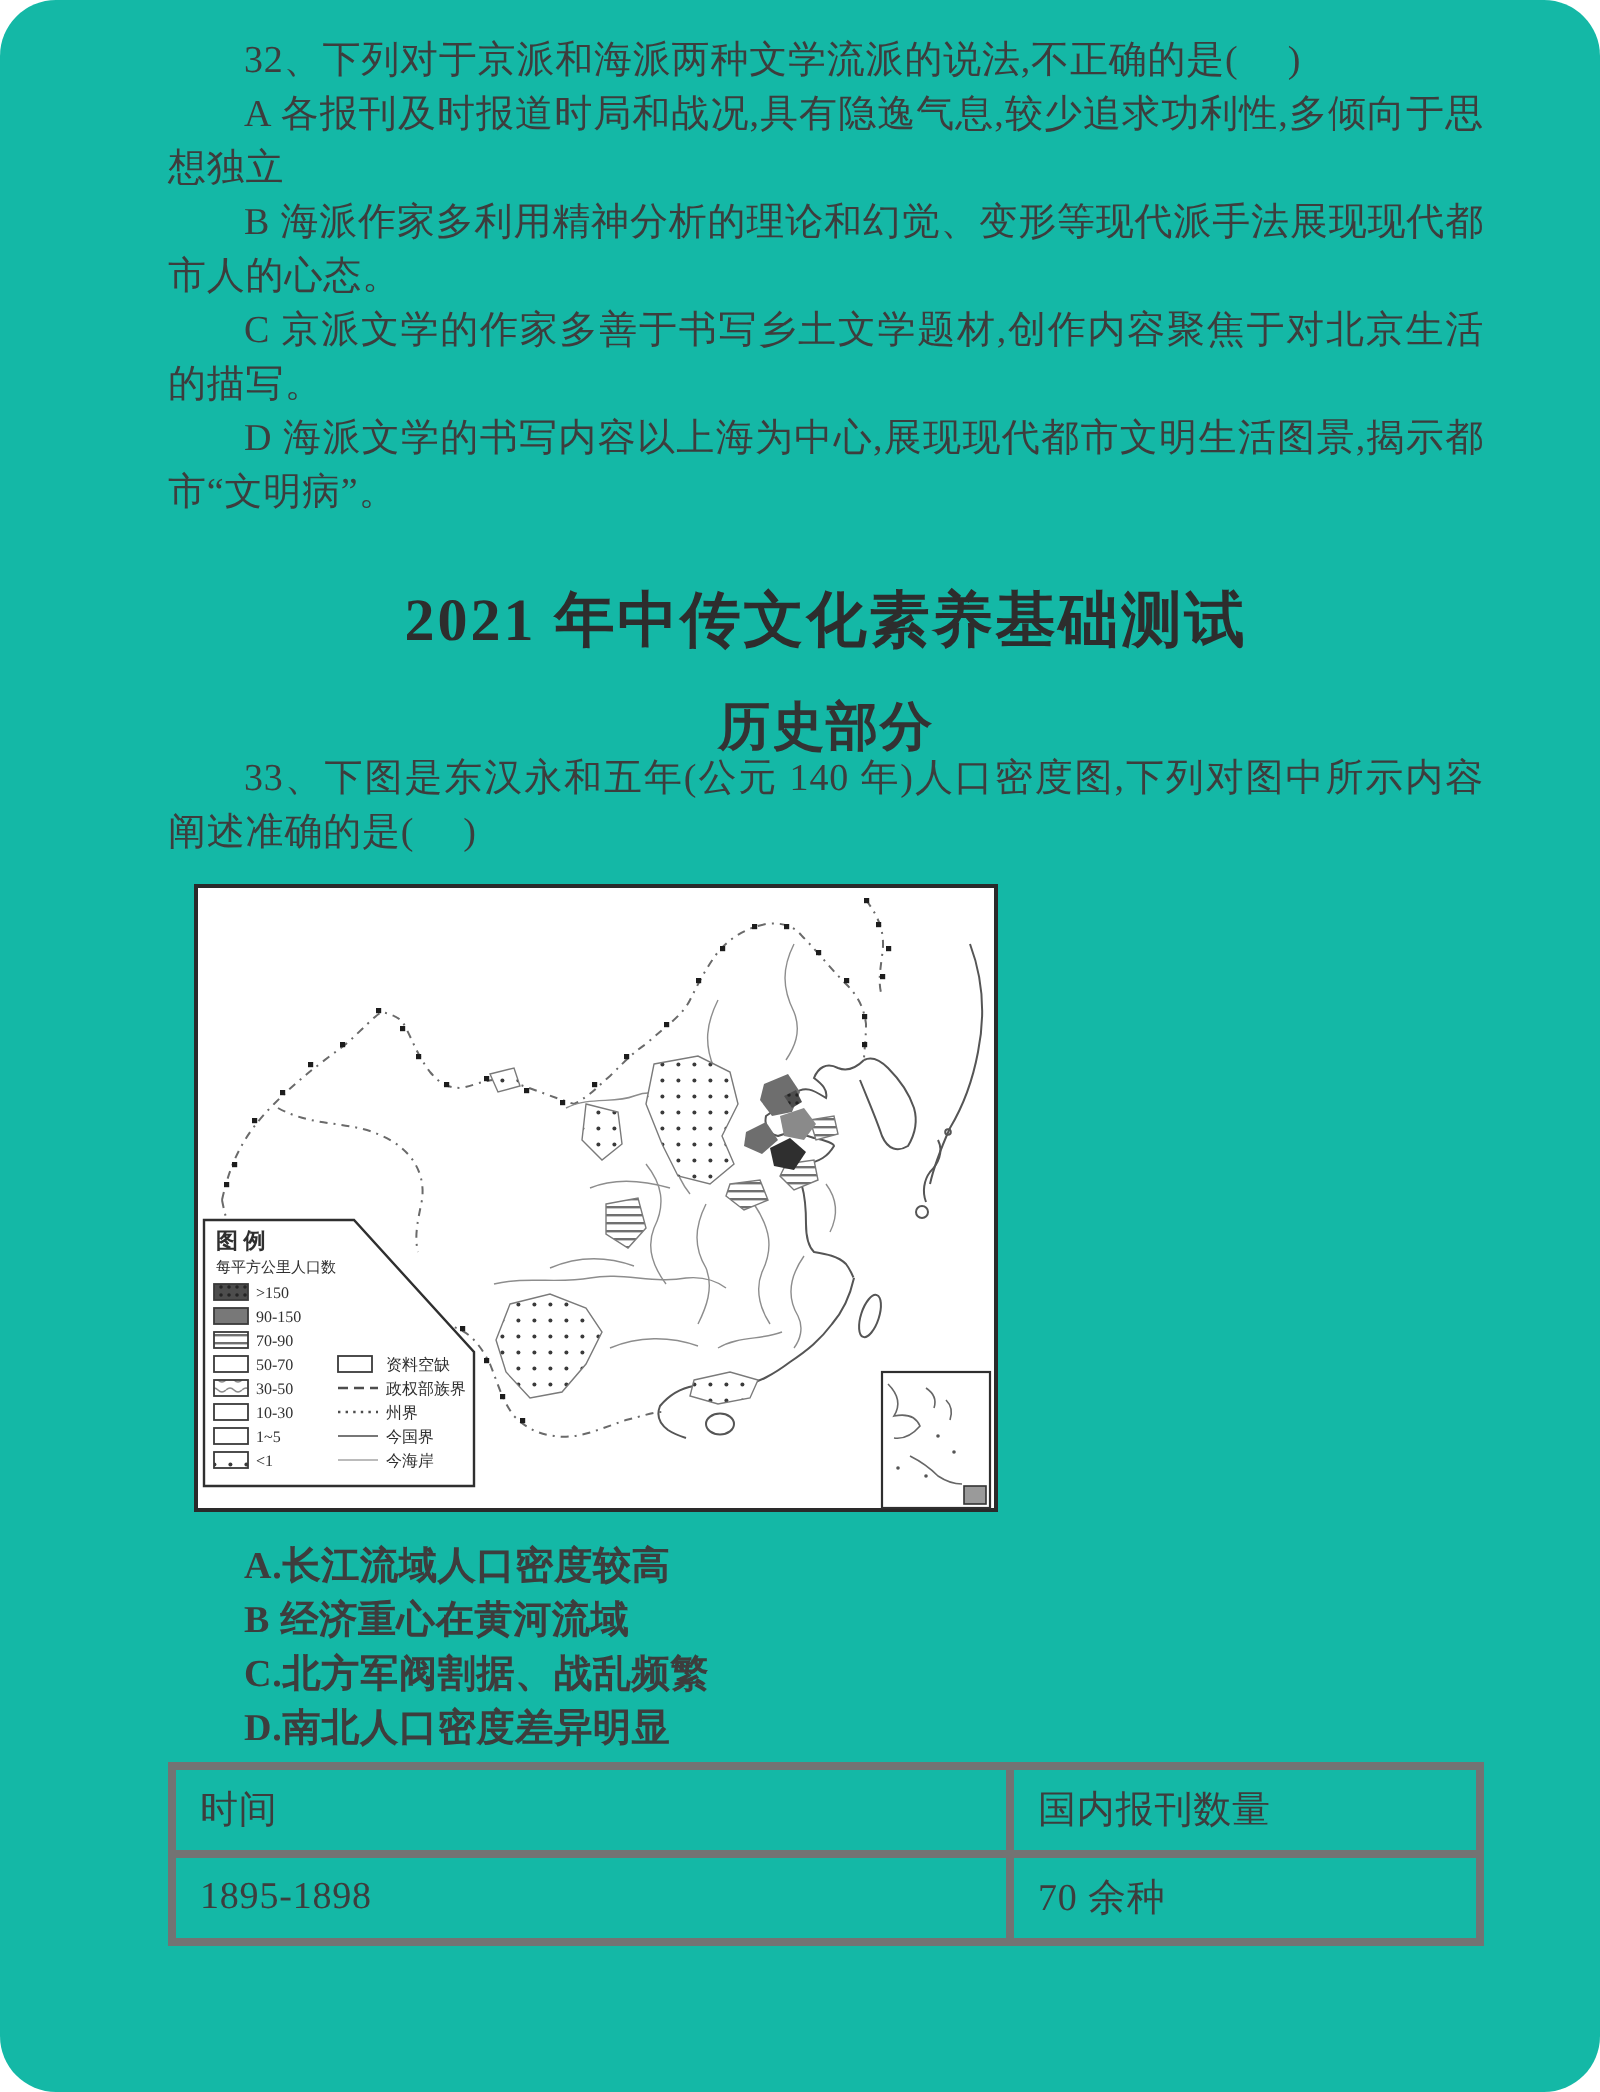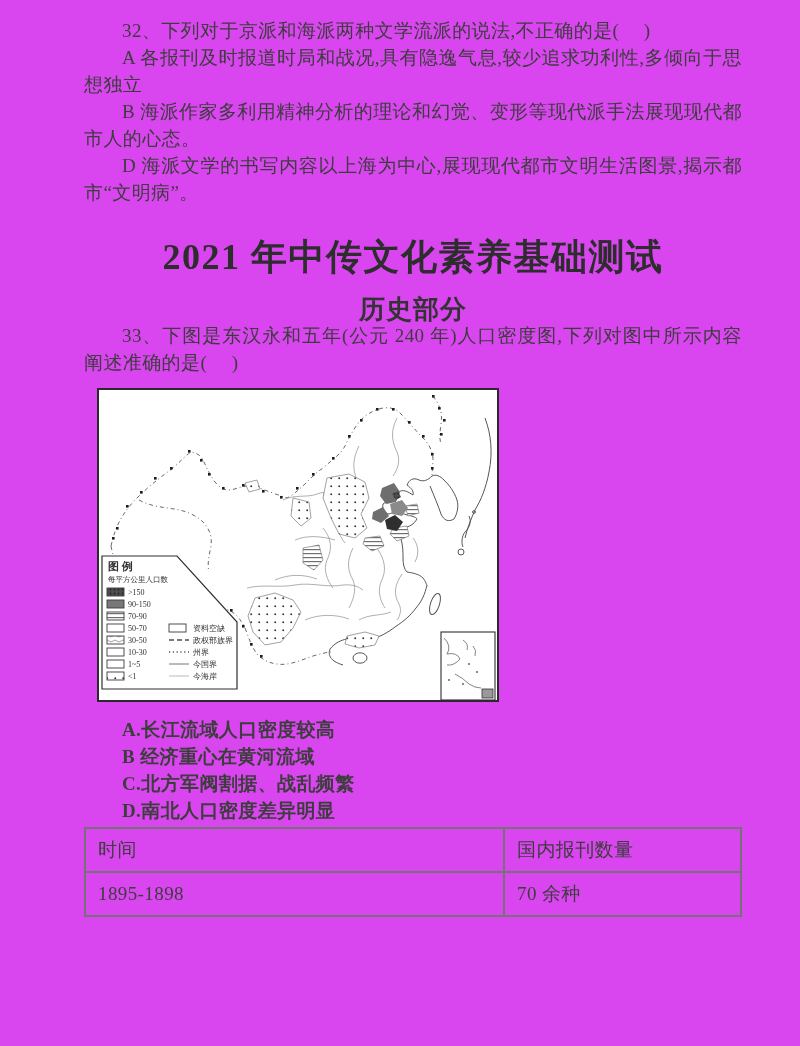--- a/index.html
+++ b/index.html
@@ -1,31 +1,32 @@
 <!DOCTYPE html>
 <html><head>
 <meta charset="utf-8">
 <style>
   * { box-sizing: border-box; }
   html,body { margin:0; padding:0; background:#ffffff; }
   .page {
     position: relative;
     width: 800px; height: 1046px;
-    background: #d946ef; overflow: hidden;
+    background: #14b8a6; overflow: hidden;
     font-family: "Liberation Serif", "DejaVu Serif", serif;
     color: #3d3d3d;
+    border-radius: 28px;
   }
   .content { padding: 17px 58px 0 84px; }
   p.body {
     font-size: 19px; line-height: 27px;
     text-indent: 2em; text-align: justify;
     margin: 0; letter-spacing: 0.4px;
   }
   .title {
-    font-size: 36px; line-height: 34px; font-weight: bold;
+    font-size: 30px; line-height: 34px; font-weight: bold;
     text-align: center; color: #2d2d2d;
     margin: 34px 0 0 0; letter-spacing: 1.5px;
   }
   .subtitle {
     font-size: 26px; line-height: 24px; font-weight: bold;
     text-align: center; color: #333333; margin: 24px 0 0 0;
     letter-spacing: 1px;
   }
   .stem33 { margin-top: 24px; }
   .map-wrap { margin: 12px 0 0 13px; width: 402px; height: 318px; }
@@ -33,42 +34,43 @@
     font-size: 19px; line-height: 27px; margin: 0;
     padding-left: 38px; letter-spacing: 0.4px; font-weight: bold;
   }
   p.opt.first { margin-top: 10px; }
   .stem34 { margin-top: 4px; }
   table.paper-table {
     border-collapse: collapse; table-layout: fixed;
     width: 658px; margin-top: 3px;
   }
   table.paper-table th, table.paper-table td {
-    border: 2px solid #737373; font-weight: normal;
+    border: 4px solid #737373; font-weight: normal;
     text-align: left; font-size: 19px; color: #3d3d3d;
     padding: 0 0 0 12px; height: 44px; letter-spacing: 0.4px;
   }
   .col-time { width: 419px; }
   svg text { font-family: "Liberation Serif", "DejaVu Serif", serif; }
 </style>
 </head>
 <body>
 
 <div class="page">
   <div class="content">
 
     <p class="body">32、下列对于京派和海派两种文学流派的说法,不正确的是(　 )</p>
     <p class="body">A 各报刊及时报道时局和战况,具有隐逸气息,较少追求功利性,多倾向于思想独立</p>
     <p class="body">B 海派作家多利用精神分析的理论和幻觉、变形等现代派手法展现现代都市人的心态。</p>
+    <p class="body">C 京派文学的作家多善于书写乡土文学题材,创作内容聚焦于对北京生活的描写。</p>
     <p class="body">D 海派文学的书写内容以上海为中心,展现现代都市文明生活图景,揭示都市“文明病”。</p>
 
     <div class="title">2021 年中传文化素养基础测试</div>
     <div class="subtitle">历史部分</div>
 
-    <p class="body stem33">33、下图是东汉永和五年(公元 240 年)人口密度图,下列对图中所示内容阐述准确的是(　 )</p>
+    <p class="body stem33">33、下图是东汉永和五年(公元 140 年)人口密度图,下列对图中所示内容阐述准确的是(　 )</p>
 
     <div class="map-wrap">
       <svg width="402" height="314" viewBox="0 0 402 314">
         <defs>
           <pattern id="pdots" width="8" height="8" patternUnits="userSpaceOnUse">
             <rect width="8" height="8" fill="#ffffff"></rect>
             <circle cx="2.2" cy="2.2" r="1" fill="#3a3a3a"></circle>
           </pattern>
           <pattern id="phatch" width="6" height="4" patternUnits="userSpaceOnUse">
             <rect width="6" height="4" fill="#ffffff"></rect>

